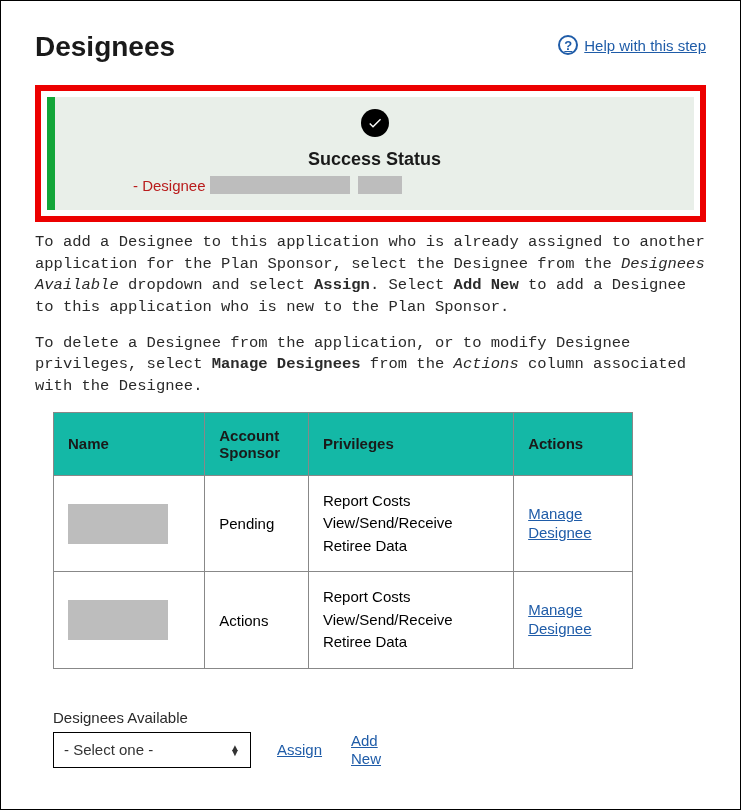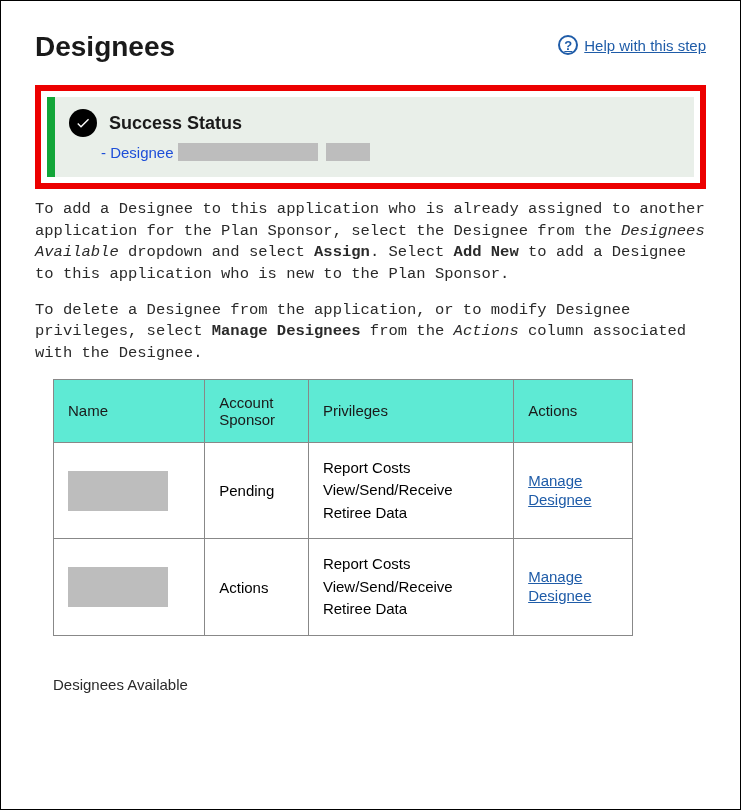--- a/index.html
+++ b/index.html
@@ -58,39 +58,40 @@
   .success-box {
     background: #e9efe9;
     border-left: 8px solid #13a538;
     padding: 12px 14px 16px 14px;
   }
   .success-head {
     display: flex;
     align-items: center;
     gap: 12px;
     margin-bottom: 6px;
+    flex-direction: column;
   }
   .check-icon {
     width: 28px; height: 28px;
     background: #000;
     border-radius: 50%;
     display: inline-flex;
     align-items: center;
     justify-content: center;
   }
   .check-icon svg { width: 16px; height: 16px; fill: #fff; }
   .success-title {
     font-weight: 800;
     font-size: 18px;
     color: #1a1a1a;
   }
   .success-msg {
-    margin-left: 32px;
-    font-size: 15px;
-    color: #1d4ed8;
+    margin-left: 64px;
+    font-size: 15px;
+    color: #b91c1c;
     display: flex;
     align-items: center;
     flex-wrap: wrap;
     gap: 0;
   }
   .redact {
     display: inline-block;
     background: #bdbdbd;
     height: 18px;
   }
@@ -109,22 +110,22 @@
     margin: 10px 0 0 18px;
   }
   table.designees th, table.designees td {
     border: 1px solid #888;
     padding: 14px 14px;
     text-align: left;
     vertical-align: middle;
     font-size: 15px;
   }
   table.designees th {
-    background: #5eead4;
-    font-weight: 400;
+    background: #14b8a6;
+    font-weight: 700;
     color: #1a1a1a;
   }
   .priv-col { line-height: 1.5; }
   .action-link {
     color: #1f5ca8;
     font-size: 15px;
     display: inline-block;
     line-height: 1.25;
   }
   .redact-block {
@@ -251,15 +252,26 @@
         </td>
         <td>
           <a href="#" class="action-link">Manage Designee</a>
         </td>
       </tr>
     </tbody>
   </table>
 
   <div class="avail-block">
     <div class="avail-label">Designees Available</div>
+    <div class="avail-row">
+      <div class="select-box">
+        <span>- Select one -</span>
+        <span class="chev">
+          <span>▲</span>
+            <span>▼</span>
+        </span>
+      </div>
+      <a href="#" class="inline-link">Assign</a>
+      <a href="#" class="inline-link">Add New</a>
+    </div>
   </div>
 
 </div>
 
 </body></html>

